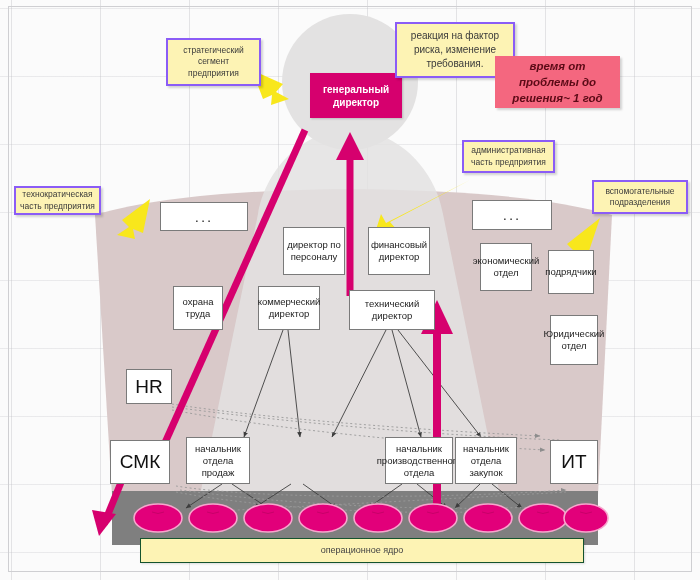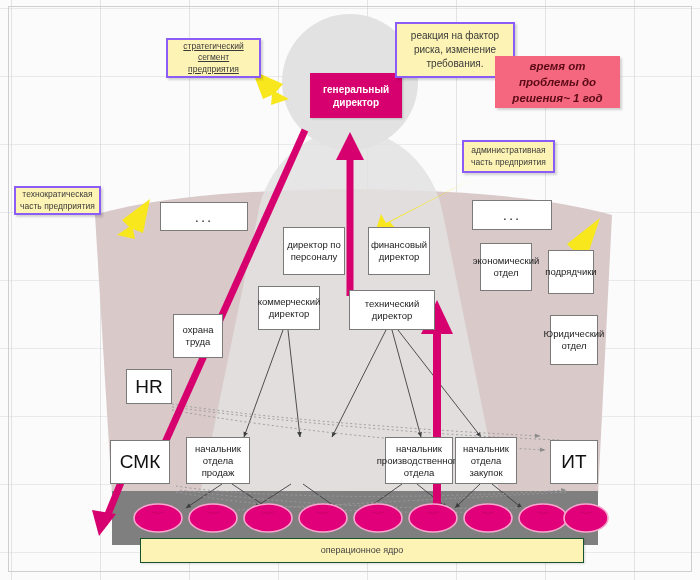--- a/index.html
+++ b/index.html
@@ -130,33 +130,34 @@
 
   <div class="nodes">
 
     <div class="gd" style="left:310px;top:73px;width:92px;height:45px;">
       <div>
         <div>генеральный</div>
         <div>директор</div>
       </div>
     </div>
 
-    <div class="note" style="left:166px;top:38px;width:95px;height:40px;text-decoration:underline;">стратегический сегмент предприятия</div>
+    <div class="note" style="left:166px;top:38px;width:95px;height:48px;">стратегический сегмент предприятия</div>
     <div class="note" style="left:395px;top:22px;width:120px;height:56px;font-size:10px;line-height:14px;">реакция на фактор риска, изменение требования.</div>
     <div class="note red" style="left:495px;top:56px;width:125px;height:52px;">время от проблемы до решения~ 1 год</div>
     <div class="note" style="left:14px;top:186px;width:87px;height:29px;">технократическая часть предприятия</div>
     <div class="note" style="left:462px;top:140px;width:93px;height:33px;">административная часть предприятия</div>
+    <div class="note" style="left:592px;top:180px;width:96px;height:34px;">вспомогательные подразделения</div>
 
     <div class="box dots" style="left:160px;top:202px;width:88px;height:29px;">...</div>
     <div class="box dots" style="left:472px;top:200px;width:80px;height:30px;">...</div>
 
     <div class="box" style="left:283px;top:227px;width:62px;height:48px;">директор по персоналу</div>
     <div class="box" style="left:368px;top:227px;width:62px;height:48px;">финансовый директор</div>
 
-    <div class="box" style="left:173px;top:286px;width:50px;height:44px;margin-top:28px;">охрана труда</div>
+    <div class="box" style="left:173px;top:286px;width:50px;height:44px;">охрана труда</div>
     <div class="box" style="left:258px;top:286px;width:62px;height:44px;">коммерческий директор</div>
     <div class="box" style="left:349px;top:290px;width:86px;height:40px;">технический директор</div>
 
     <div class="box" style="left:480px;top:243px;width:52px;height:48px;">экономический отдел</div>
     <div class="box" style="left:548px;top:250px;width:46px;height:44px;">подрядчики</div>
     <div class="box" style="left:550px;top:315px;width:48px;height:50px;">Юридический отдел</div>
 
     <div class="box big" style="left:126px;top:369px;width:46px;height:35px;">HR</div>
     <div class="box big" style="left:110px;top:440px;width:60px;height:44px;">СМК</div>
     <div class="box big" style="left:550px;top:440px;width:48px;height:44px;">ИТ</div>

